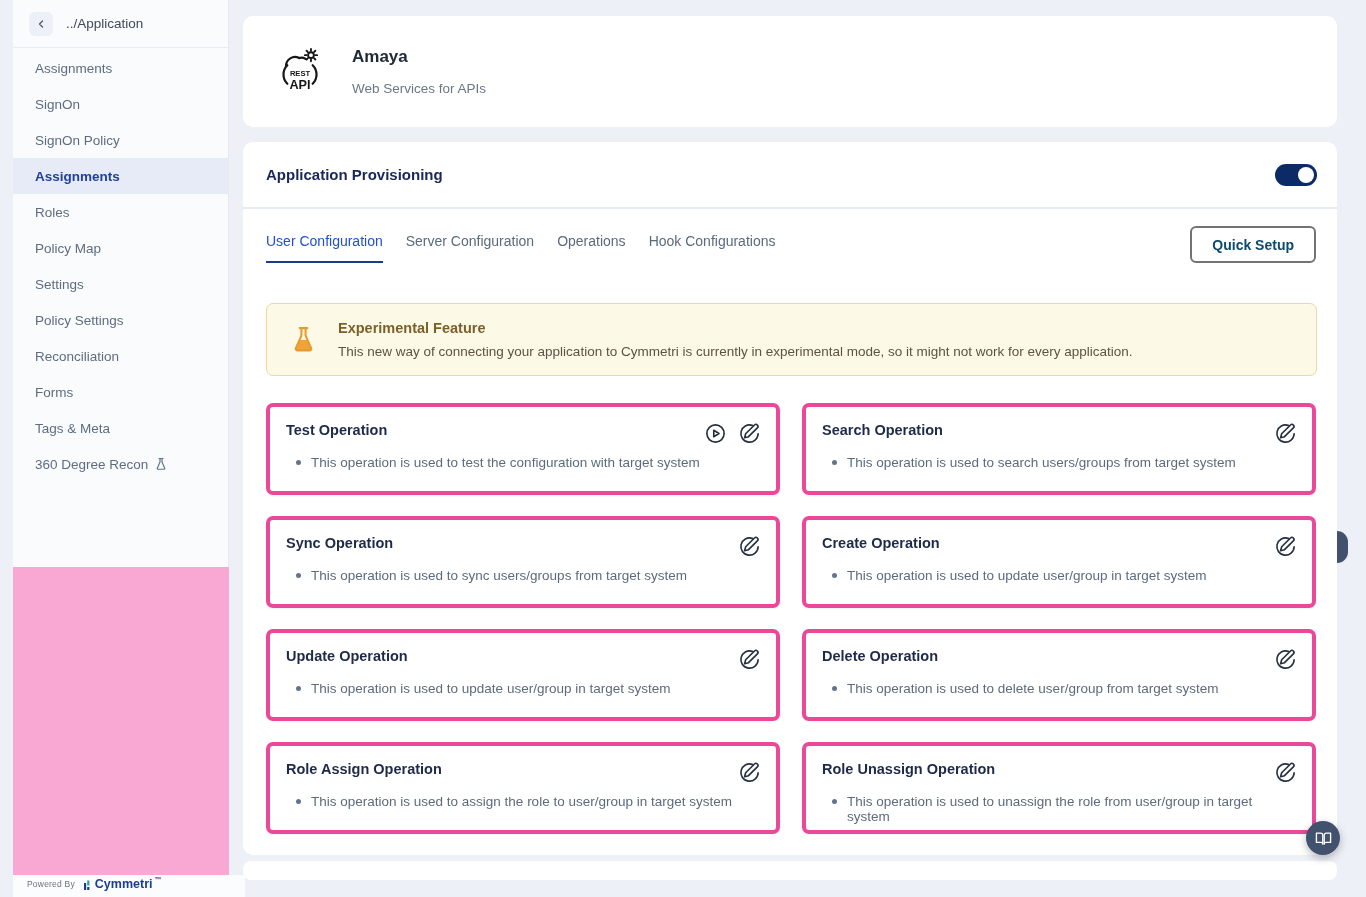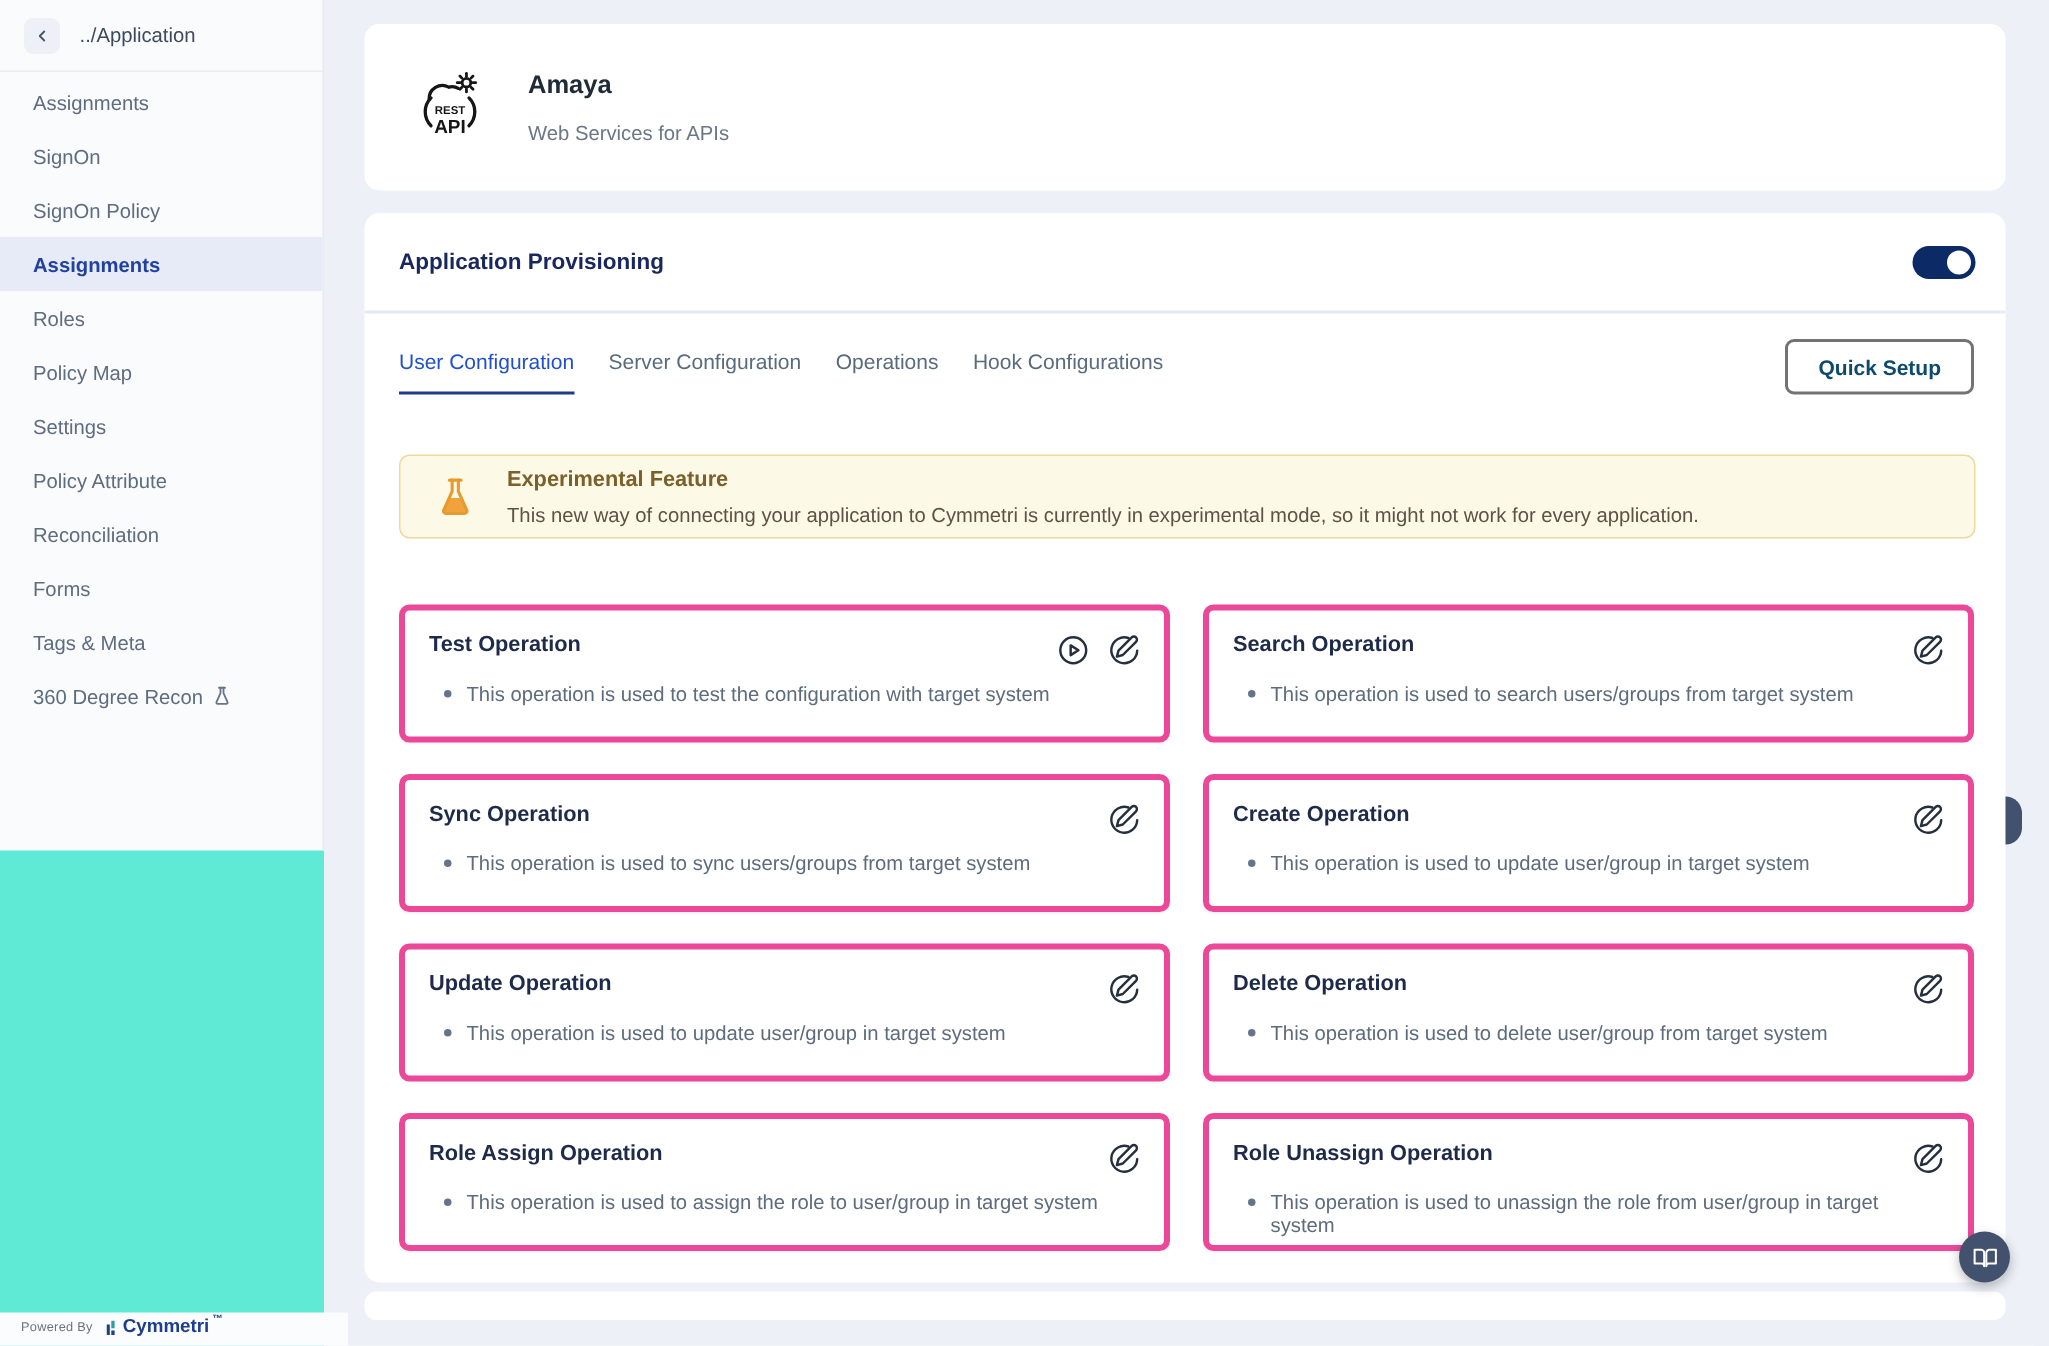--- a/index.html
+++ b/index.html
@@ -4,21 +4,21 @@
 <style>
   * { margin:0; padding:0; box-sizing:border-box; }
   html,body { width:1366px; height:897px; }
   body {
     position:relative; overflow:hidden;
     background:#edf1f7;
     font-family:"Liberation Sans", sans-serif;
     color:#1e2a4a;
   }
   
-  .sidebar { position:absolute; left:0; top:0; width:216px; height:100%; background:#5eead4; z-index:4;text-align:right; }
+  .sidebar { position:absolute; left:13px; top:0; width:216px; height:100%; background:#f9a8d4; z-index:4;text-align:right; }
   .sidebar-inner { height:567px; background:#fafbfd; border-right:1px solid #e7eaef; }
   .sb-header { height:48px; display:flex; align-items:center; gap:13px; padding:0 16px; border-bottom:1px solid #e9edf2; }
   .back-btn { width:24px; height:24px; border-radius:6px; background:#edf0f6; display:flex; align-items:center; justify-content:center; cursor:pointer; flex:none; }
   .sb-title { font-size:13.5px; color:#3e4a5c; }
   .sb-nav { padding-top:2px; }
   .nav-item { height:36px; display:flex; align-items:center; padding:0 14px 0 22px; font-size:13.5px; color:#5f6c80; cursor:pointer; }
   .nav-item.active { background:#e7ebf8; color:#21419f; font-weight:700; }
   .nav-flask { display:none; margin-left:7px; }
   .nav-flask.show { display:inline-flex; }
   .sidebar-footer { position:absolute; left:0; bottom:0; width:232px; height:22px; background:#fbfcfd; display:flex; align-items:center; gap:9px; padding:0 0 4px 14px; }
@@ -37,21 +37,21 @@
   .mc-title { font-size:15px; font-weight:700; color:#19275c; }
   .switch { width:42px; height:22px; border-radius:11px; background:#0c2a66; position:relative; cursor:pointer; flex:none; }
   .switch .knob { position:absolute; right:3px; top:3px; width:16px; height:16px; border-radius:50%; background:#fff; }
   .tabs-row { display:flex; justify-content:space-between; align-items:flex-start; padding:24px 21px 0 23px; }
   .tabs { display:flex; gap:23px; }
   .tab { font-size:14px; color:#5a6b7d; padding-bottom:14px; position:relative; cursor:pointer; white-space:nowrap; }
   .tab.active { color:#2050cc; }
   .tab.active::after { content:""; position:absolute; left:0; right:0; bottom:0; height:2px; background:#1e3a8a; }
   .quick-setup { height:37px; padding:0 20px; margin-top:-7px; background:#fff; border:2px solid #737373; border-radius:6px;
                  font-family:"Liberation Sans", sans-serif; font-size:14px; font-weight:700; color:#0c4a6e; cursor:pointer; }
-  .banner { position:absolute; left:23px; top:161px; width:1051px; height:56px; background:#fdf9e7; border:1px solid #ecd9a0; border-radius:7px;
+  .banner { position:absolute; left:23px; top:161px; width:1051px; height:73px; background:#fdf9e7; border:1px solid #ecd9a0; border-radius:7px;
             display:flex; align-items:center; gap:22px; padding:0 20px 0 24px; }
   .banner-flask { flex:none; }
   .banner-title { font-size:14.5px; font-weight:700; color:#7c602a; margin-bottom:8px; }
   .banner-desc { font-size:13.5px; color:#5c5245; }
   .ops-grid { position:absolute; left:23px; top:261px; width:1051px; display:grid; grid-template-columns:514px 514px; column-gap:22px; row-gap:21px; }
   .op-card { height:92px; background:#fff; border:4px solid #ec4899; border-radius:7px; padding:15px 16px; position:relative;
              box-shadow:0 1px 2px rgba(16,24,40,.05); }
   .op-title { font-size:14.5px; font-weight:700; color:#1e2a4a; }
   .op-icons { position:absolute; top:15px; right:15px; display:flex; gap:11px; color:#252f3e; }
   .op-icon { cursor:pointer; display:inline-flex; }
@@ -101,21 +101,21 @@
   </div>
         <div class="nav-item">
     <span>Policy Map</span>
 
   </div>
         <div class="nav-item">
     <span>Settings</span>
 
   </div>
         <div class="nav-item">
-    <span>Policy Attribute</span>
+    <span>Policy Settings</span>
 
   </div>
         <div class="nav-item">
     <span>Reconciliation</span>
 
   </div>
         <div class="nav-item">
     <span>Forms</span>
 
   </div>

